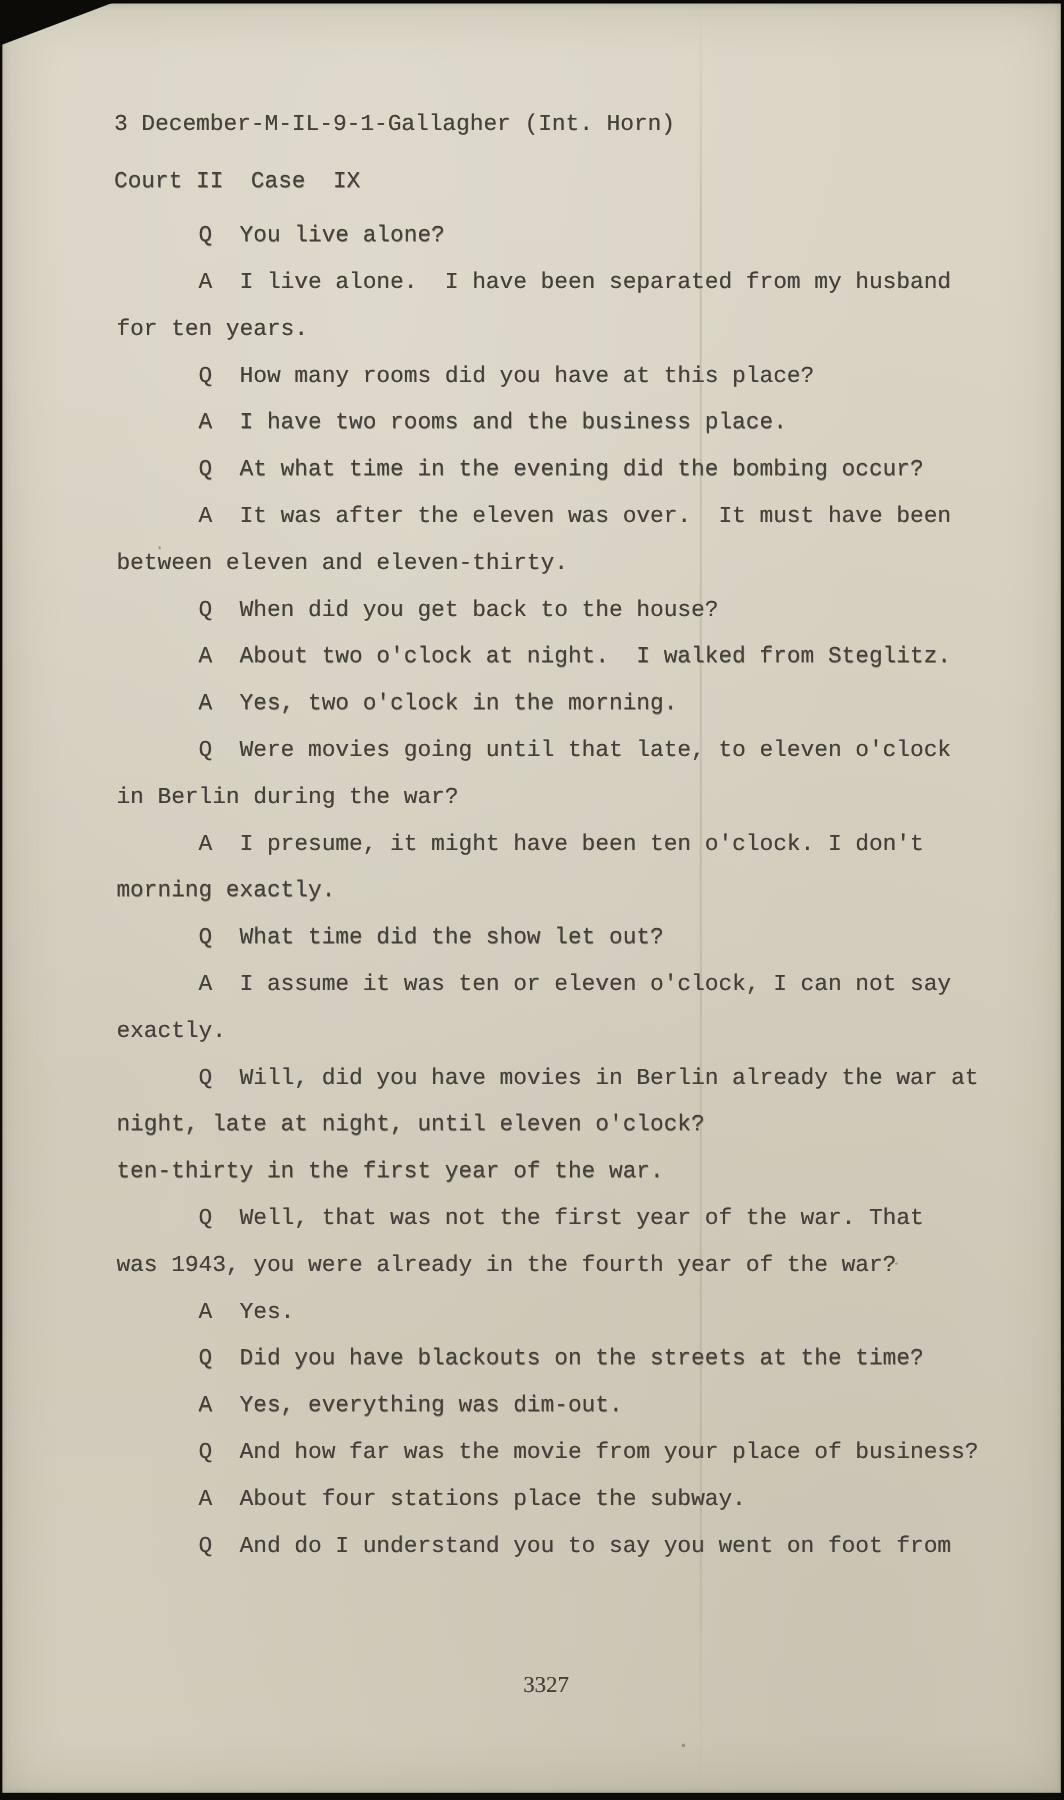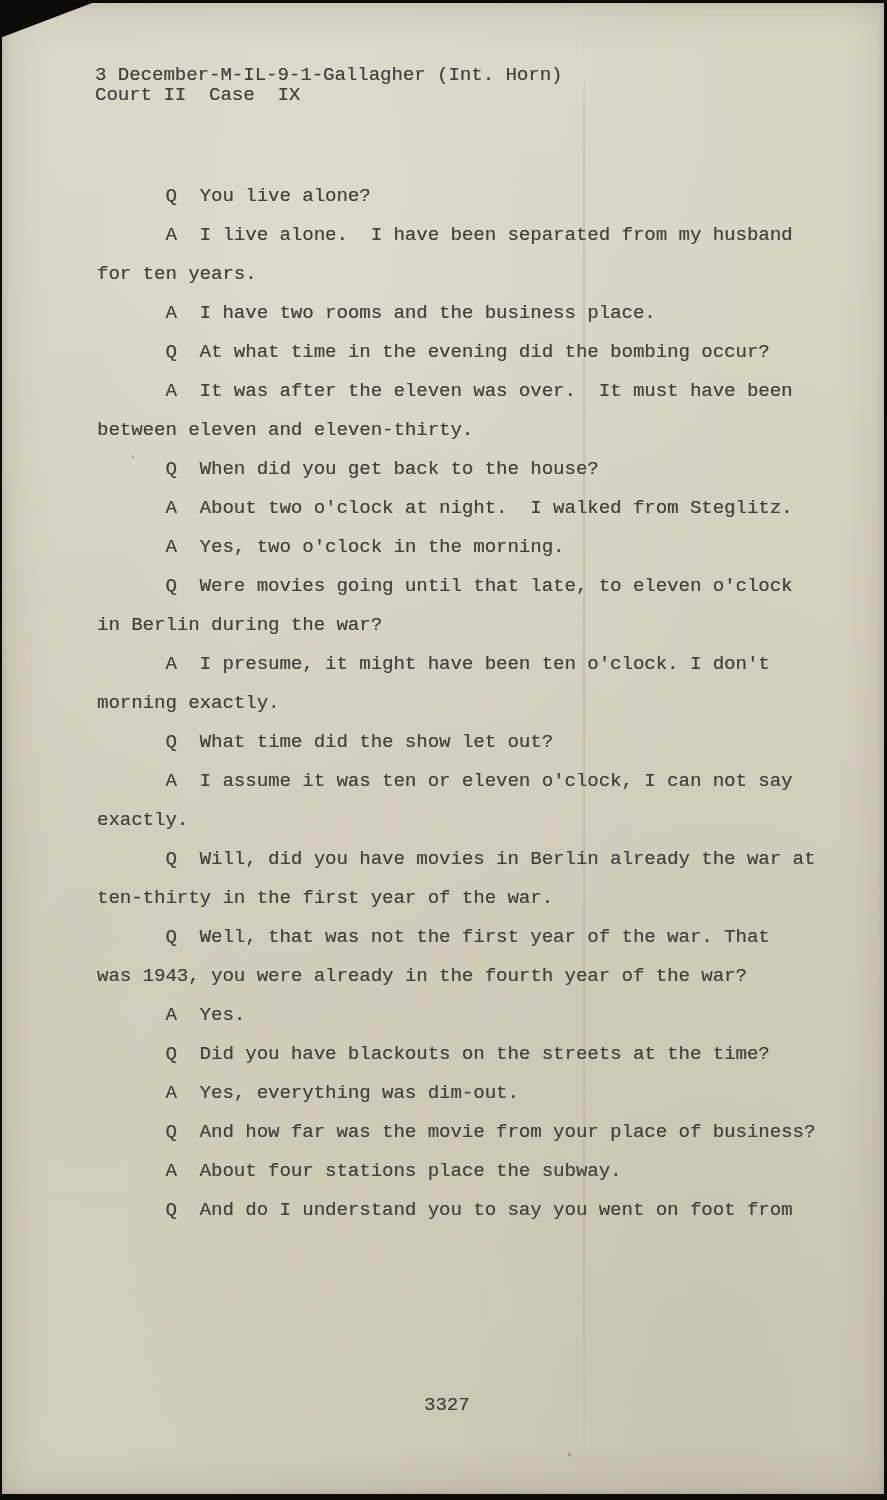--- a/index.html
+++ b/index.html
@@ -59,35 +59,37 @@
     text-shadow: 0.3px 0.4px 0.5px rgba(66,64,58,0.55);
   }
   .doc-header {
     position: absolute;
     left: 93px;
     top: 62px;
   }
   .doc-header .hline {
     height: 20px;
     line-height: 20px;
+    margin-top: 28px;
   }
   .doc-body {
     position: absolute;
     left: 95px;
     top: 182px;
   }
   .tline {
     height: 39px;
     line-height: 22px;
   }
   .page-number {
     position: absolute;
-    left: 422px;
+    left: 434px;
     top: 1391px;
     line-height: 22px;
+    font-family: Liberation Serif, serif;
   }
   .speck {
     position: absolute;
     border-radius: 50%;
     background: rgba(90,80,60,0.45);
   }
   .speck.s1 { left: 566px; top: 1450px; width: 3px; height: 3px; }
   .speck.s2 { left: 130px; top: 452px;  width: 2px; height: 3px; }
   .speck.s3 { left: 744px; top: 1049px; width: 2px; height: 2px; }
 </style>
@@ -100,35 +102,37 @@
 
     <div class="doc-header">
       <div class="hline typed">3 December-M-IL-9-1-Gallagher (Int. Horn)</div>
       <div class="hline typed">Court II  Case  IX</div>
     </div>
 
     <div class="doc-body">
       <div class="tline typed">      Q  You live alone?</div>
       <div class="tline typed">      A  I live alone.  I have been separated from my husband</div>
       <div class="tline typed">for ten years.</div>
+      <div class="tline typed">      Q  How many rooms did you have at this place?</div>
       <div class="tline typed">      A  I have two rooms and the business place.</div>
       <div class="tline typed">      Q  At what time in the evening did the bombing occur?</div>
       <div class="tline typed">      A  It was after the eleven was over.  It must have been</div>
       <div class="tline typed">between eleven and eleven-thirty.</div>
       <div class="tline typed">      Q  When did you get back to the house?</div>
       <div class="tline typed">      A  About two o'clock at night.  I walked from Steglitz.</div>
       <div class="tline typed">      A  Yes, two o'clock in the morning.</div>
       <div class="tline typed">      Q  Were movies going until that late, to eleven o'clock</div>
       <div class="tline typed">in Berlin during the war?</div>
       <div class="tline typed">      A  I presume, it might have been ten o'clock. I don't</div>
       <div class="tline typed">morning exactly.</div>
       <div class="tline typed">      Q  What time did the show let out?</div>
       <div class="tline typed">      A  I assume it was ten or eleven o'clock, I can not say</div>
       <div class="tline typed">exactly.</div>
       <div class="tline typed">      Q  Will, did you have movies in Berlin already the war at</div>
+      <div class="tline typed">night, late at night, until eleven o'clock?</div>
       <div class="tline typed">ten-thirty in the first year of the war.</div>
       <div class="tline typed">      Q  Well, that was not the first year of the war. That</div>
       <div class="tline typed">was 1943, you were already in the fourth year of the war?</div>
       <div class="tline typed">      A  Yes.</div>
       <div class="tline typed">      Q  Did you have blackouts on the streets at the time?</div>
       <div class="tline typed">      A  Yes, everything was dim-out.</div>
       <div class="tline typed">      Q  And how far was the movie from your place of business?</div>
       <div class="tline typed">      A  About four stations place the subway.</div>
       <div class="tline typed">      Q  And do I understand you to say you went on foot from</div>
     </div>

